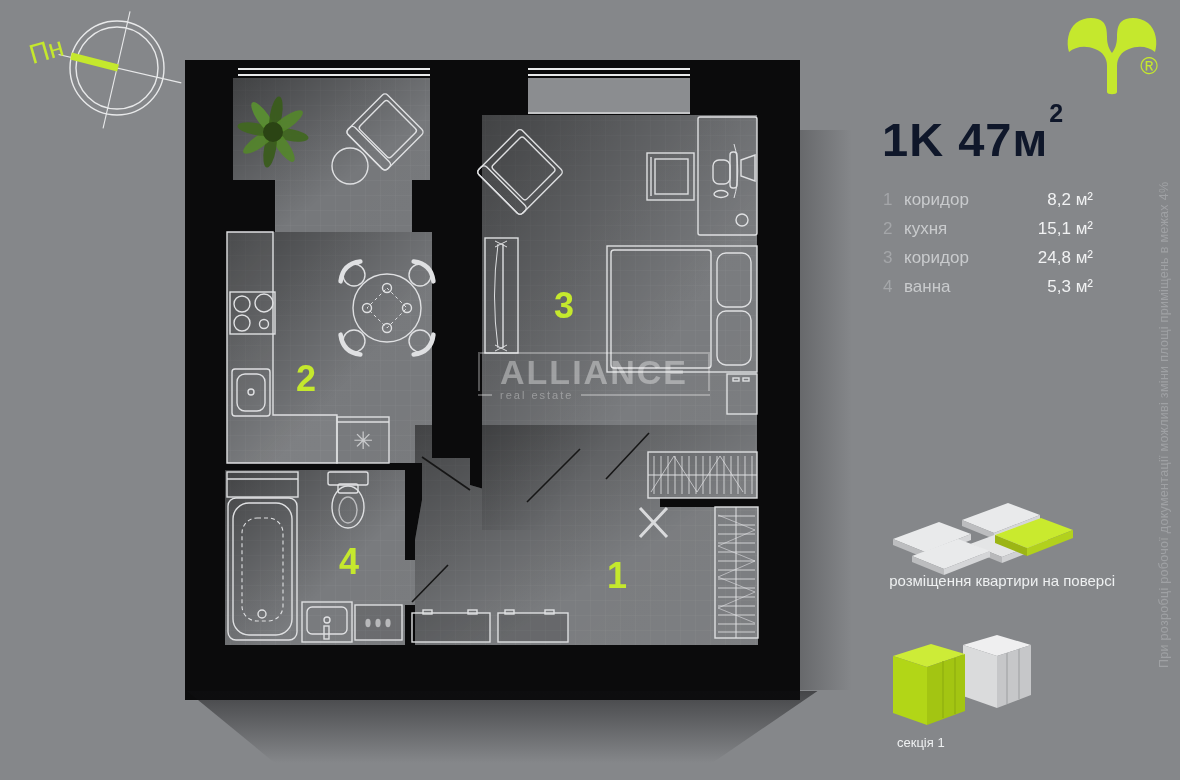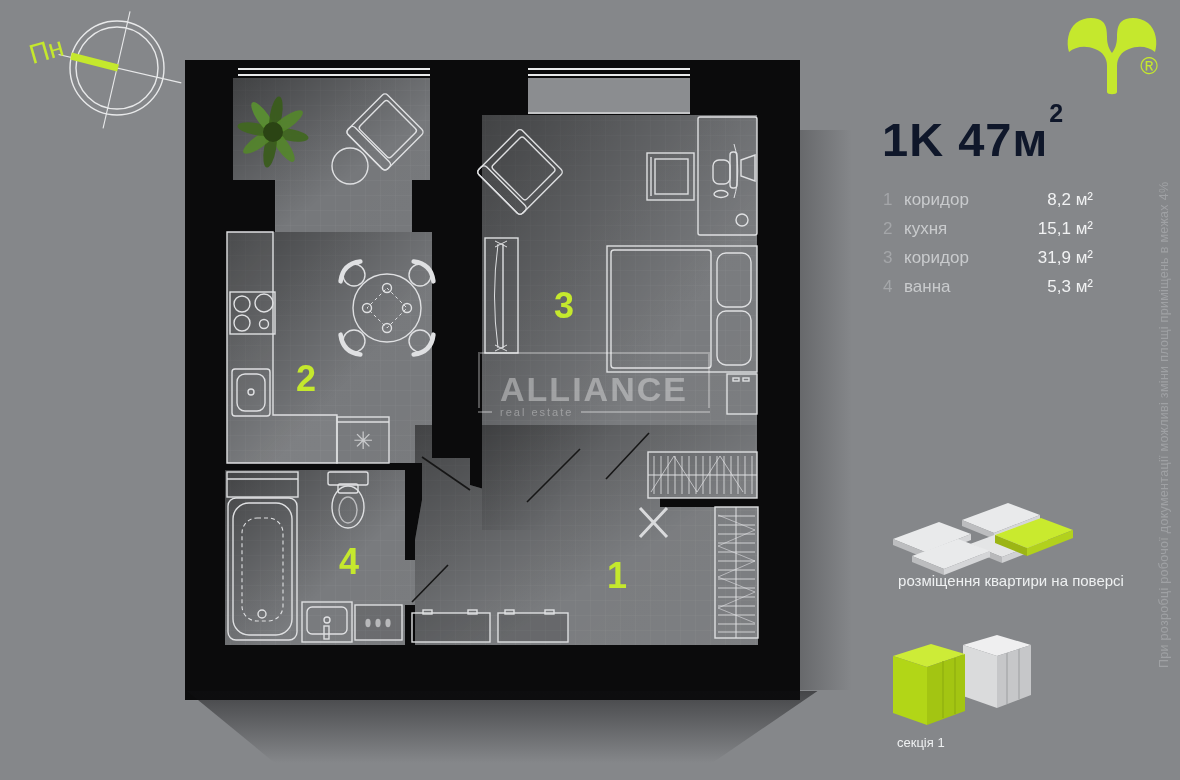--- a/index.html
+++ b/index.html
@@ -35,28 +35,28 @@
     left:187px;top:691px;width:650px;height:80px;
     background:linear-gradient(180deg,rgba(15,15,17,.55),rgba(15,15,17,0) 90%);
     clip-path:polygon(0 0,97% 0,79% 100%,15% 100%);
   }
   #plan-shadow-right{
     left:800px;top:130px;width:52px;height:560px;
     background:linear-gradient(90deg,rgba(15,15,17,.25),rgba(15,15,17,0));
   }
   
   #watermark{left:478px;top:352px;width:232px;z-index:5;}
-  .wm-box{border:2px solid rgba(255,255,255,.30);border-bottom:none;padding:18px 6px 0;}
+  .wm-box{border:2px solid rgba(255,255,255,.30);border-bottom:none;padding:1px 6px 0;}
   .wm-brand{font-size:34px;font-weight:bold;letter-spacing:2px;color:rgba(255,255,255,.36);text-align:center;line-height:1.05;}
   .wm-tag{display:flex;align-items:center;color:rgba(255,255,255,.32);font-size:11px;letter-spacing:2px;margin-top:-2px;}
   .wm-tag::before{content:'';width:14px;height:2px;background:rgba(255,255,255,.30);margin-right:8px;}
   .wm-tag::after{content:'';flex:1;height:2px;background:rgba(255,255,255,.30);margin-left:8px;}
   
   #placement-svg{left:880px;top:482px;width:210px;height:96px;}
-  #placement-caption{left:875px;top:572px;width:240px;text-align:center;color:#eef0f1;font-size:15px;margin-left:16px;}
+  #placement-caption{left:875px;top:572px;width:240px;text-align:right;color:#eef0f1;font-size:15px;}
   #section-svg{left:885px;top:633px;width:160px;height:100px;}
   #section-caption{left:897px;top:735px;color:#eef0f1;font-size:13px;}
 </style>
 </head>
 <body>
 
 <svg id="compass" class="abs" viewBox="0 0 170 128">
   <g stroke="#e8e9ea" fill="none" stroke-width="1.4">
     <circle cx="102" cy="60" r="47"></circle>
     <circle cx="102" cy="60" r="41"></circle>
@@ -83,21 +83,21 @@
     <span class="lg-area">8,2 м²</span>
   </div>
   <div class="lg-row">
     <span class="lg-num">2</span>
     <span class="lg-name">кухня</span>
     <span class="lg-area">15,1 м²</span>
   </div>
   <div class="lg-row">
     <span class="lg-num">3</span>
     <span class="lg-name">коридор</span>
-    <span class="lg-area">31,9 м²</span>
+    <span class="lg-area">24,8 м²</span>
   </div>
   <div class="lg-row">
     <span class="lg-num">4</span>
     <span class="lg-name">ванна</span>
     <span class="lg-area">5,3 м²</span>
   </div>
 </div>
 
 <div id="disclaimer" class="abs">При розробці робочої документації можливі зміни площі приміщень в межах 4%</div>
 

